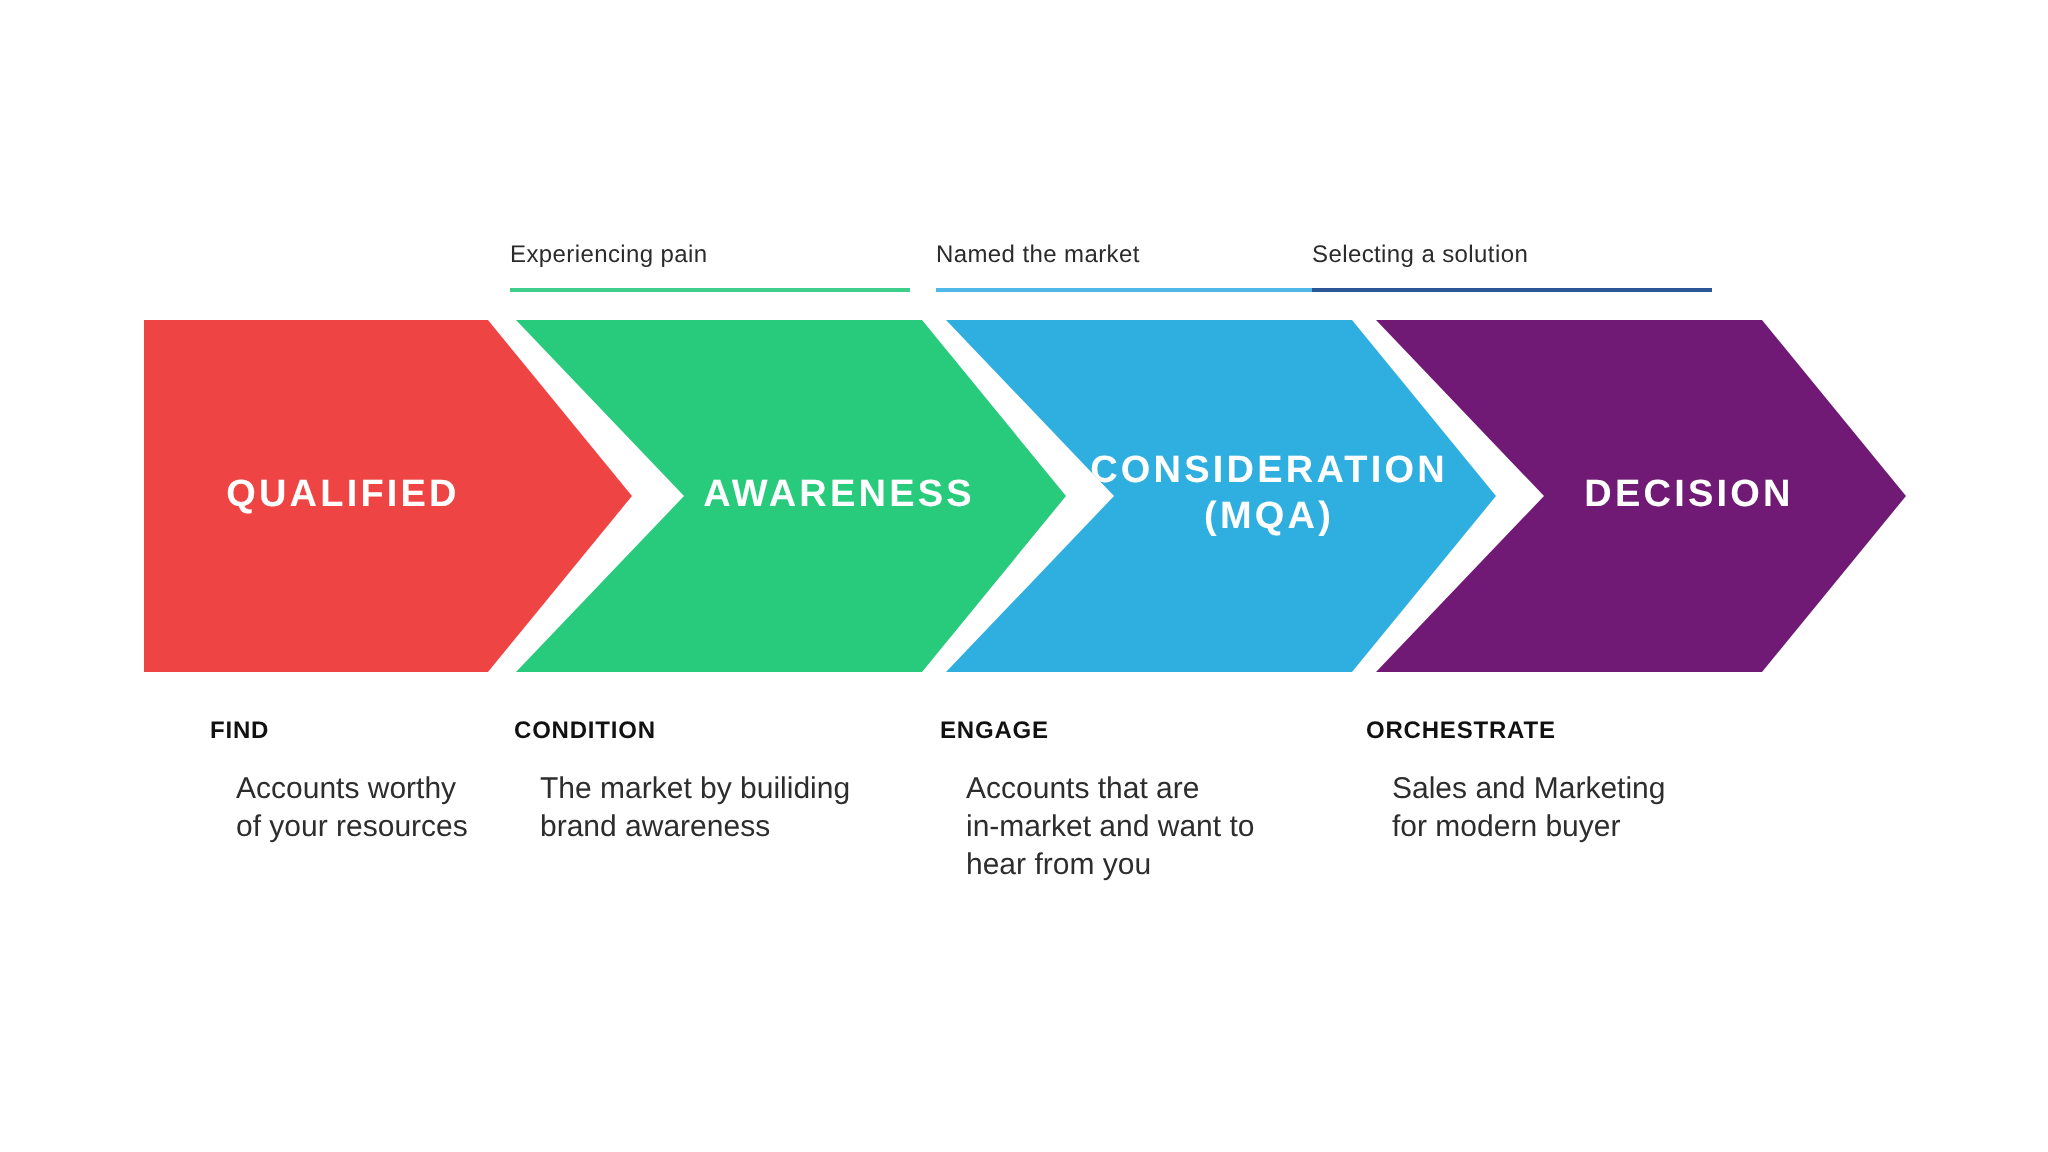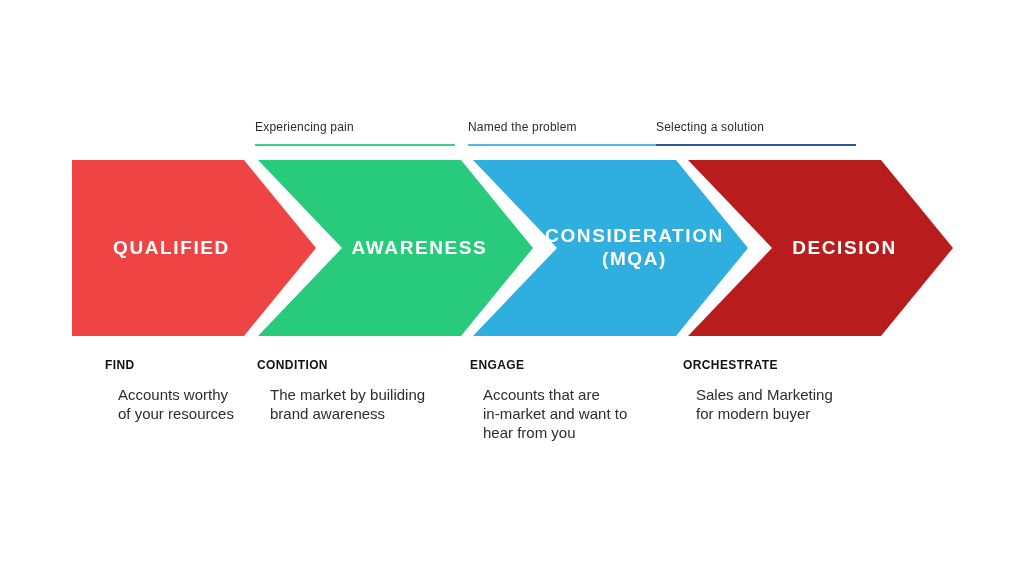--- a/index.html
+++ b/index.html
@@ -97,39 +97,39 @@
 </head>
 <body>
 
 <div class="canvas">
 
   <div class="annotation a-1">
     <span>Experiencing pain</span>
     <div class="underline" style="background-color: rgb(63, 206, 139);"></div>
   </div>
   <div class="annotation a-2">
-    <span>Named the problem</span>
+    <span>Named the market</span>
     <div class="underline" style="background-color: rgb(79, 184, 232);"></div>
   </div>
   <div class="annotation a-3">
     <span>Selecting a solution</span>
     <div class="underline" style="background-color: rgb(43, 87, 151);"></div>
   </div>
 
   <div class="chevron chev-head chev-1" style="background-color: #ef4444;">
     <span>QUALIFIED</span>
   </div>
   <div class="chevron chev-notch chev-2" style="background-color: rgb(39, 203, 123);">
     <span>AWARENESS</span>
   </div>
   <div class="chevron chev-notch chev-3" style="background-color: rgb(47, 174, 224);">
     <span>CONSIDERATION
 (MQA)</span>
   </div>
-  <div class="chevron chev-notch chev-4" style="background-color: #b91c1c;">
+  <div class="chevron chev-notch chev-4" style="background-color: #701a75;">
     <span>DECISION</span>
   </div>
 
   <div class="desc d-1">
     <h3>FIND</h3>
     <p>Accounts worthy
 of your resources</p>
   </div>
   <div class="desc d-2">
     <h3>CONDITION</h3>

